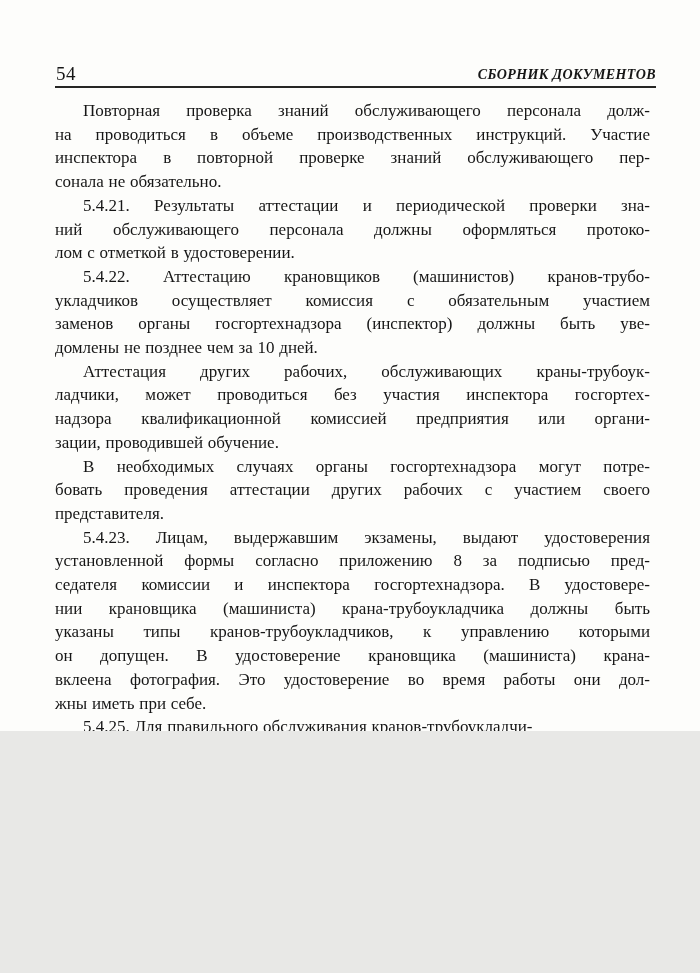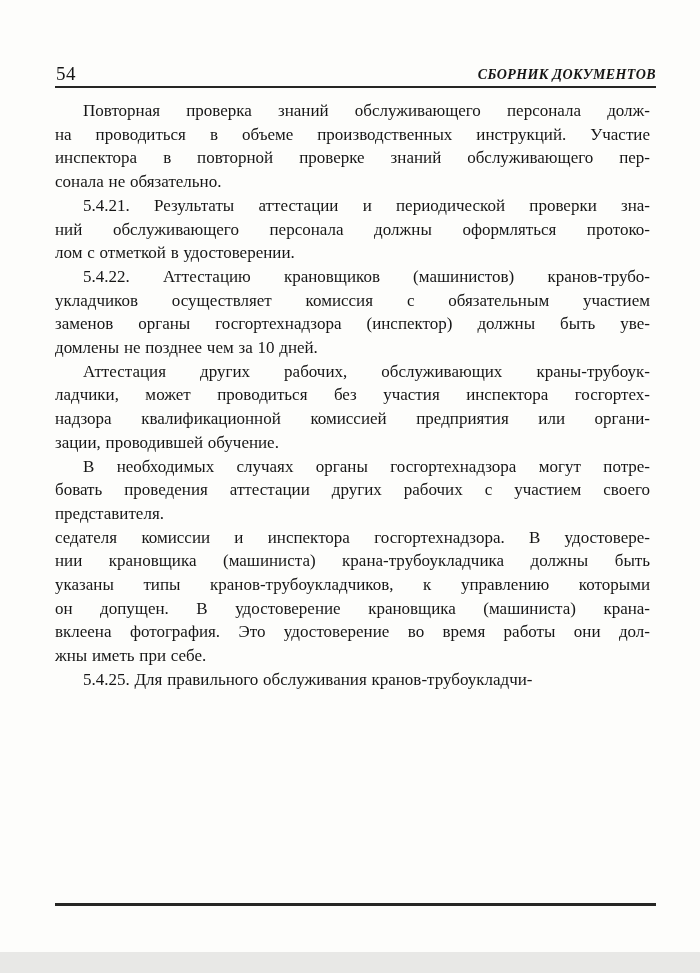--- a/index.html
+++ b/index.html
@@ -1,18 +1,18 @@
 <!DOCTYPE html>
 <html lang="ru"><head>
 <meta charset="utf-8">
 <style>
   html,body { margin:0; padding:0; background:#e8e8e6; }
   .page {
     position:relative;
-    width:700px; height:952px;
+    width:700px; height:731px;
     margin:0 auto;
     background:#fdfdfb;
     font-family:"Liberation Serif","DejaVu Serif",serif;
     color:#161616;
     overflow:hidden;
   }
   .page-header { position:absolute; left:55px; top:62px; width:601px; height:24px; }
   .page-number {
     position:absolute; left:1px; top:2px;
     font-size:19px; line-height:20px; letter-spacing:0.5px;
@@ -76,20 +76,22 @@
         <div class="line">ладчики, может проводиться без участия инспектора госгортех-</div>
         <div class="line">надзора квалификационной комиссией предприятия или органи-</div>
         <div class="line para-last">зации, проводившей обучение.</div>
       </div>
       <div class="paragraph">
         <div class="line indent">В необходимых случаях органы госгортехнадзора могут потре-</div>
         <div class="line">бовать проведения аттестации других рабочих с участием своего</div>
         <div class="line para-last">представителя.</div>
       </div>
       <div class="paragraph">
+        <div class="line indent">5.4.23. Лицам, выдержавшим экзамены, выдают удостоверения</div>
+        <div class="line">установленной формы согласно приложению 8 за подписью пред-</div>
         <div class="line">седателя комиссии и инспектора госгортехнадзора. В удостовере-</div>
         <div class="line">нии крановщика (машиниста) крана-трубоукладчика должны быть</div>
         <div class="line">указаны типы кранов-трубоукладчиков, к управлению которыми</div>
         <div class="line">он допущен. В удостоверение крановщика (машиниста) крана-</div>
         <div class="line">вклеена фотография. Это удостоверение во время работы они дол-</div>
         <div class="line para-last">жны иметь при себе.</div>
       </div>
       <div class="paragraph">
         <div class="line indent para-last">5.4.25. Для правильного обслуживания кранов-трубоукладчи-</div>
       </div>

